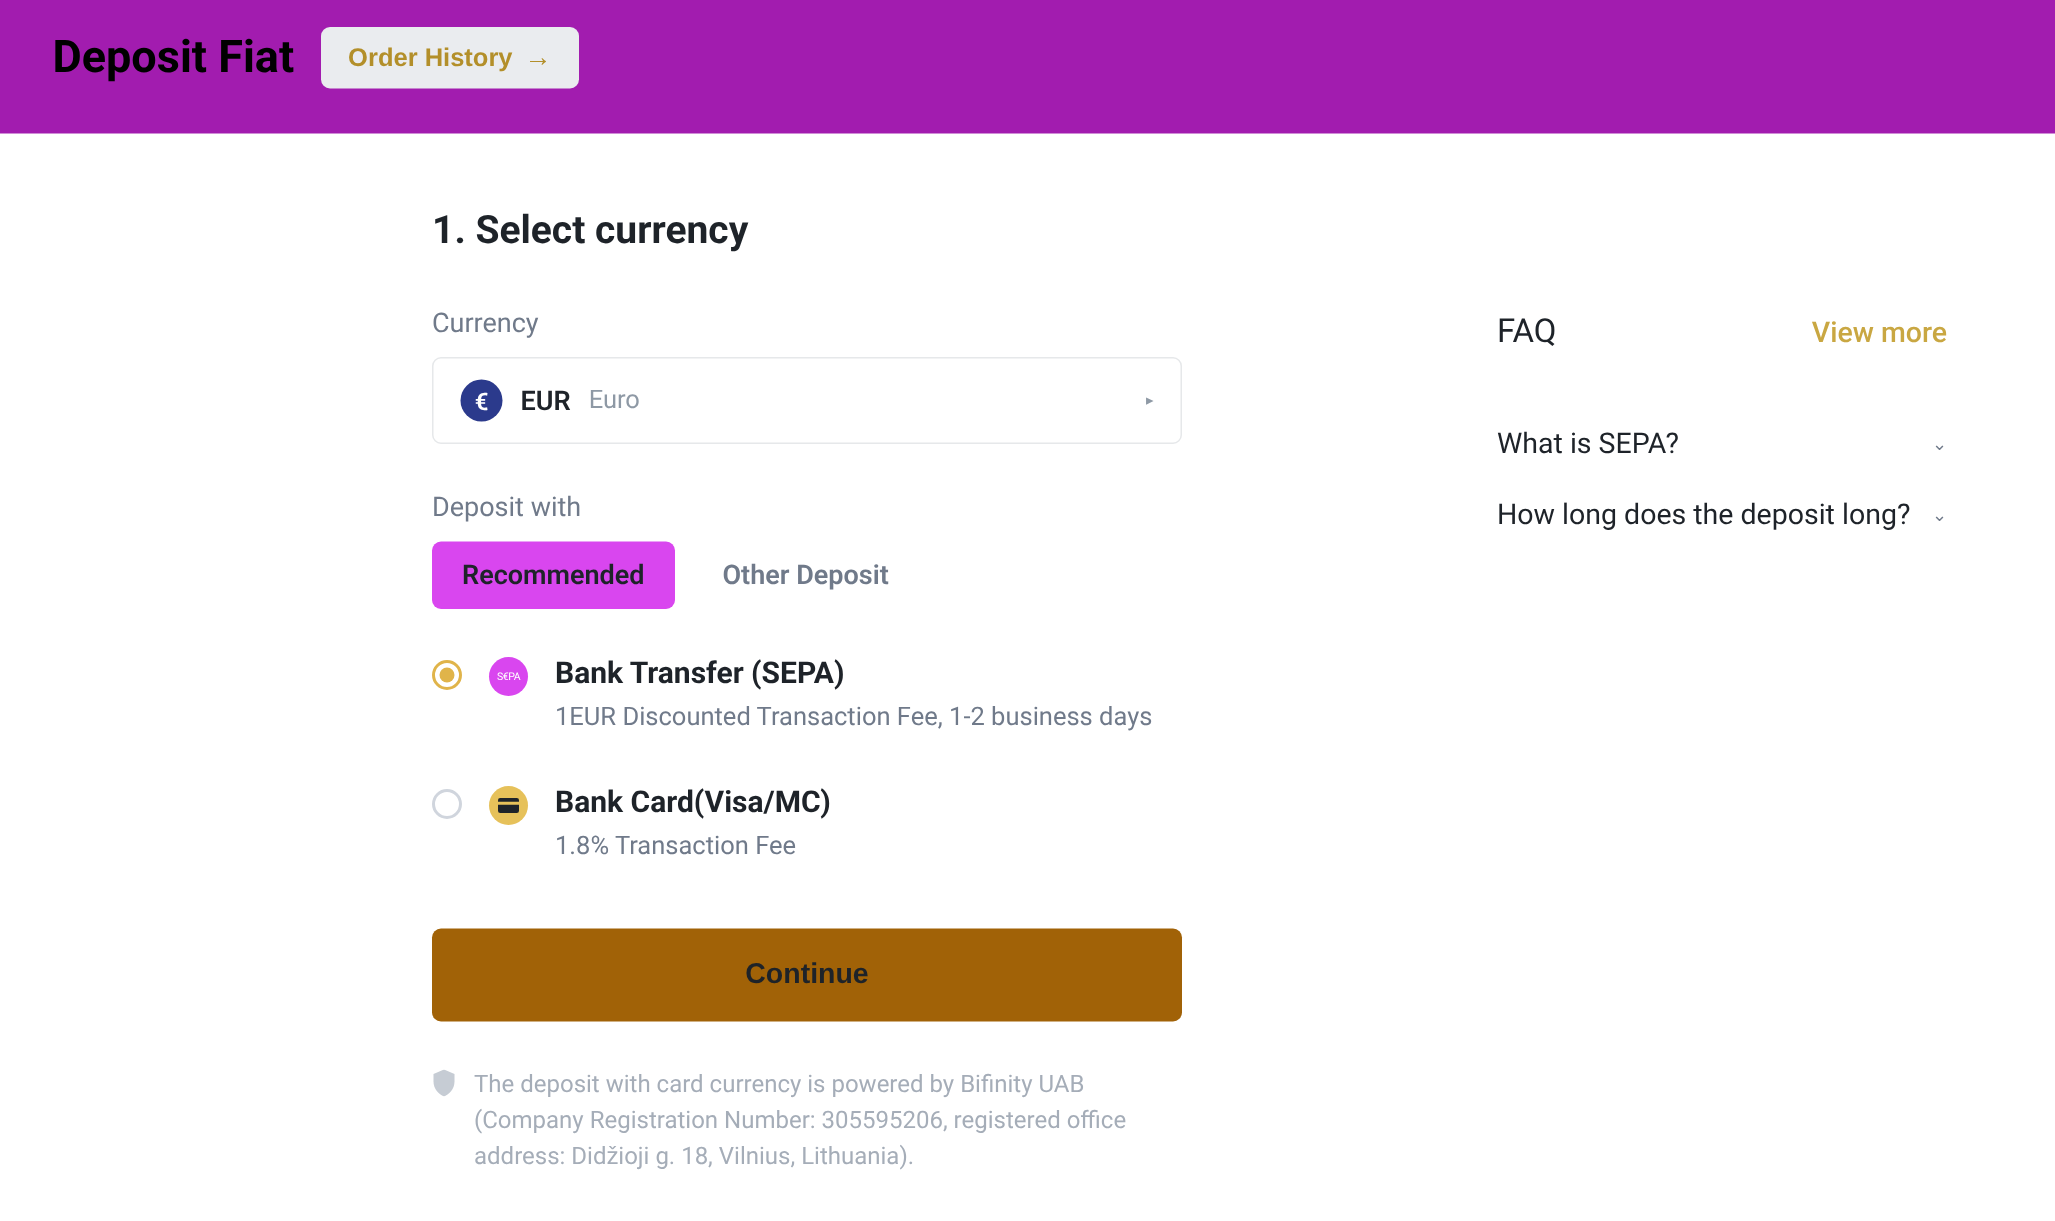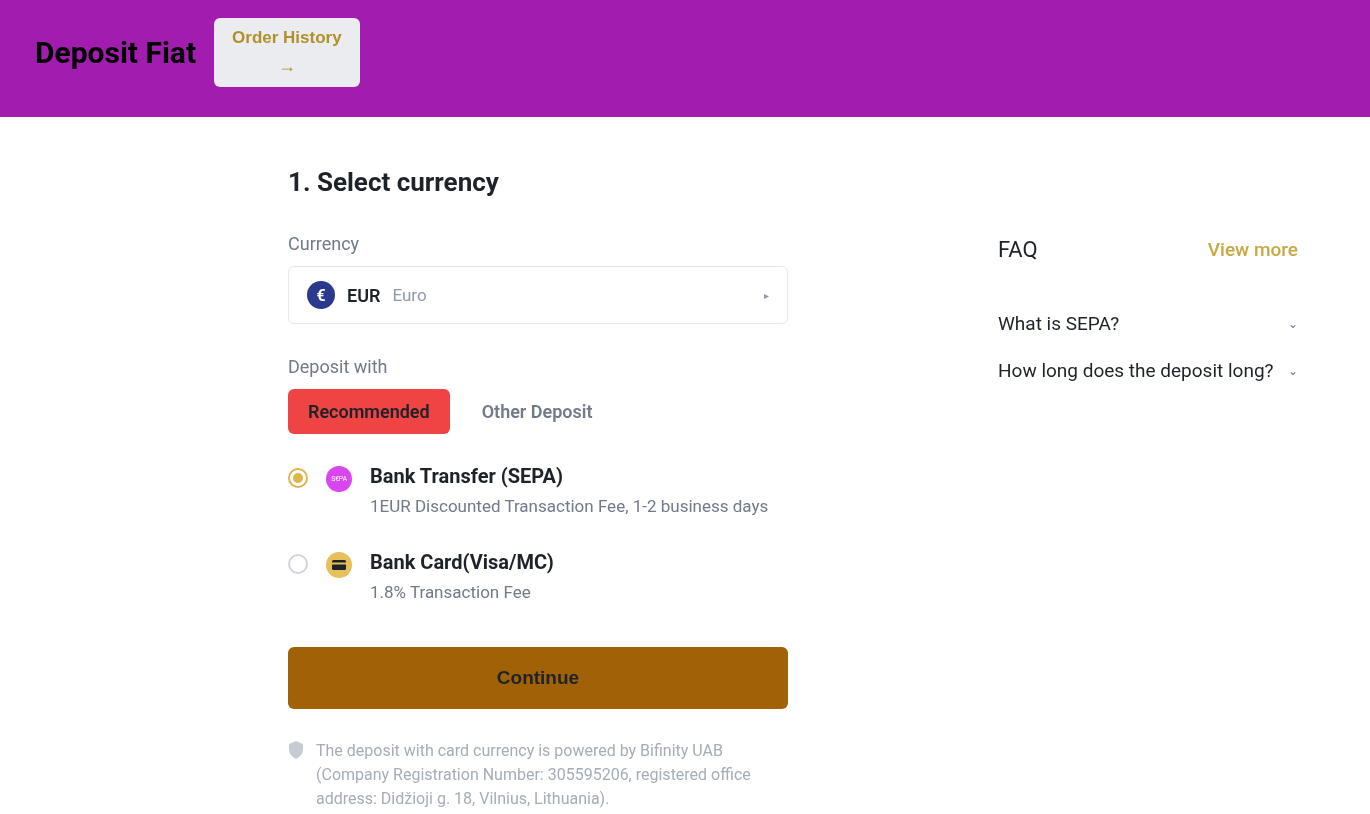--- a/index.html
+++ b/index.html
@@ -28,21 +28,20 @@
     border: none;
     padding: 10px 18px;
     border-radius: 6px;
     font-size: 17px;
     font-weight: 600;
     color: #b38f2a;
     cursor: pointer;
     display: inline-flex;
     align-items: center;
     gap: 8px;
-    flex-direction: column;
   }
   .order-history-btn .arrow {
     font-size: 18px;
   }
   .main-wrap {
     display: flex;
     padding: 50px 0 0 0;
   }
   .left-col {
     margin-left: 288px;
@@ -105,21 +104,21 @@
   }
   .tab {
     padding: 12px 20px;
     border-radius: 6px;
     font-size: 18px;
     font-weight: 600;
     cursor: pointer;
     color: #707a8a;
   }
   .tab.active {
-    background: #ef4444;
+    background: #d946ef;
     color: #1e2329;
   }
   .method {
     display: flex;
     align-items: flex-start;
     gap: 18px;
     margin-bottom: 30px;
   }
   .radio {
     width: 20px;

